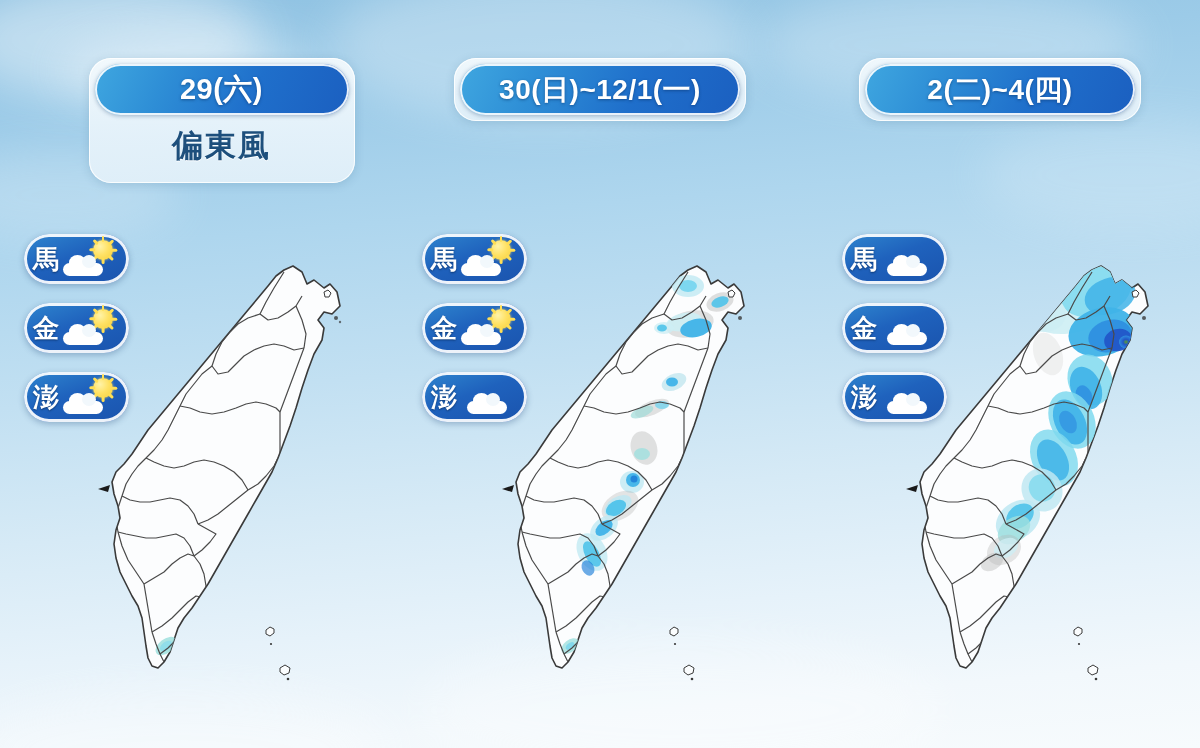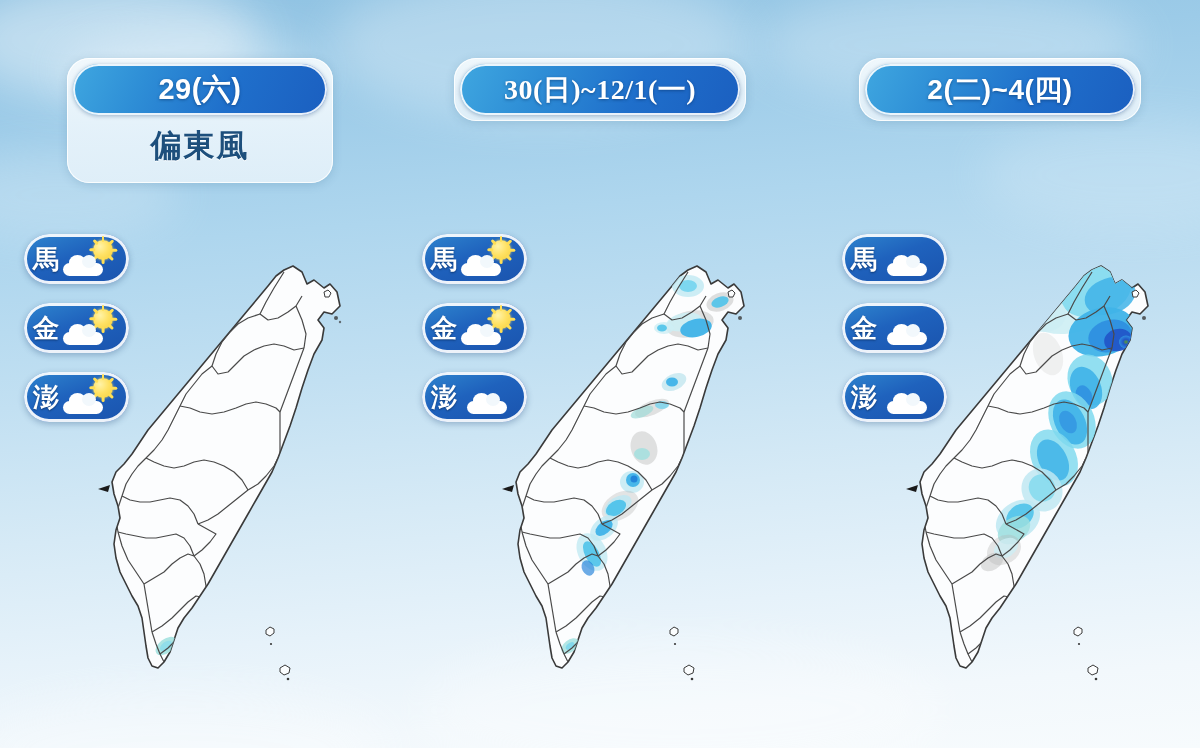--- a/index.html
+++ b/index.html
@@ -16,21 +16,21 @@
   .w2{left:60px;top:30px;width:260px;height:80px;opacity:.55;}
   .w3{left:330px;top:-30px;width:420px;height:150px;opacity:.5;}
   .w4{left:760px;top:-10px;width:380px;height:110px;opacity:.45;}
   .w5{left:-60px;top:150px;width:240px;height:90px;opacity:.35;}
   .w6{left:980px;top:120px;width:300px;height:110px;opacity:.3;}
   .w7{left:420px;top:640px;width:520px;height:140px;opacity:.5;}
   .w8{left:-30px;top:690px;width:420px;height:120px;opacity:.45;}
 
   
   .panel{position:absolute;top:0;width:400px;height:748px;}
-  #panel-0{left:0;}
+  #panel-0{left:0;padding-left:43px;}
   #panel-1{left:400px;}
   #panel-2{left:800px;text-align:right;}
 
   .card{
     position:absolute;left:50%;transform:translateX(-50%);top:58px;
     border-radius:22px;
     background:linear-gradient(180deg,rgba(244,250,253,.93) 0%,rgba(233,244,251,.93) 55%,rgba(226,240,249,.93) 100%);
     box-shadow:0 2px 10px rgba(40,90,130,.18), inset 0 0 0 1px rgba(255,255,255,.85);
     padding:0 0 6px 0;
   }
@@ -43,21 +43,21 @@
     background:linear-gradient(115deg,#3fa7e0 0%,#2e8ed6 28%,#1f6fcb 62%,#1b5fc0 100%);
     box-shadow:inset 0 0 0 2px rgba(255,255,255,.9), 0 1px 4px rgba(20,60,110,.35);
     display:flex;align-items:center;justify-content:center;
   }
   .pill span{
     color:#ffffff;font-weight:bold;letter-spacing:.5px;
     text-shadow:0 1px 3px rgba(10,50,100,.55);
     white-space:nowrap;
   }
   #panel-0 .pill span{font-size:29px;}
-  #panel-1 .pill span{font-size:28px;font-family:Liberation Serif, serif;}
+  #panel-1 .pill span{font-size:28px;}
   #panel-2 .pill span{font-size:28px;}
 
   .card-body{
     height:62px;display:flex;align-items:center;justify-content:center;
   }
   .card-body span{
     color:#1d4f7c;font-weight:bold;white-space:nowrap;
     text-shadow:0 1px 0 rgba(255,255,255,.9);
   }
   #panel-0 .card-body span{font-size:31px;letter-spacing:2px;}

